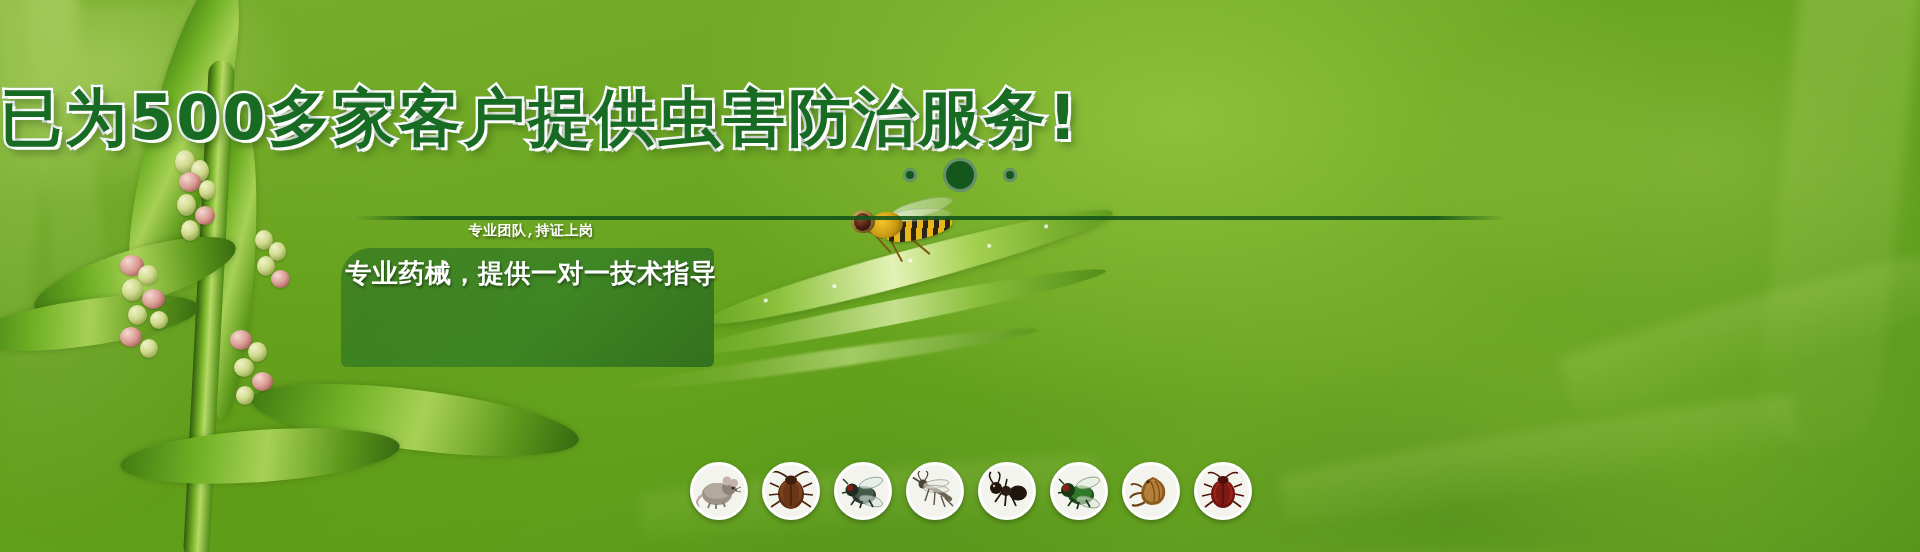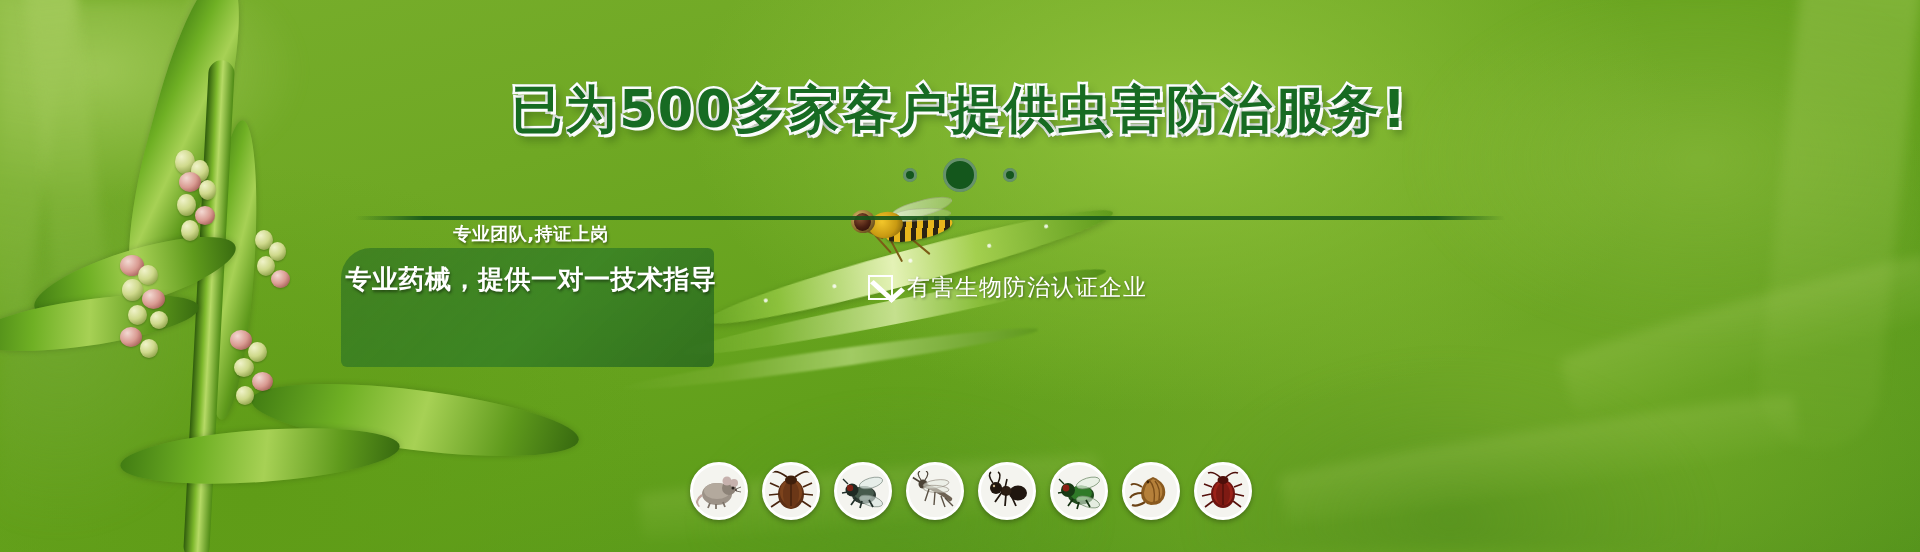--- a/index.html
+++ b/index.html
@@ -166,22 +166,22 @@
     position: absolute;
     left: 355px; top: 216px; width: 1150px; height: 4px;
     background: linear-gradient(90deg, rgba(13,69,14,0), #14551a 6%, #14551a 94%, rgba(13,69,14,0));
     opacity: .9;
   }
 
   
   .headline {
     position: absolute;
     left: 0; top: 76px; width: 1920px;
-    text-align: center;
-    font-size: 51px;
+    text-align: left;
+    font-size: 62px;
     font-weight: bold;
     letter-spacing: 3px;
     color: #176b22;
     -webkit-text-stroke: 5px #ffffff;
     paint-order: stroke fill;
     text-shadow:
       3px 3px 0 rgba(255,255,255,.95),
       5px 6px 9px rgba(20,50,10,.45);
     white-space: nowrap;
     font-family: "DejaVu Sans", "Liberation Sans", sans-serif;
@@ -213,21 +213,21 @@
     align-items: center;
     gap: 4px;
   }
   .panel-line {
     color: #ffffff;
     font-weight: bold;
     white-space: nowrap;
     text-shadow: 1px 2px 3px rgba(0,0,0,.45);
     font-family: "DejaVu Sans", "Liberation Sans", sans-serif;
   }
-  .pl-1 { font-size: 18px; letter-spacing: .5px; margin-top: 4px; }
+  .pl-1 { font-size: 14px; letter-spacing: .5px; margin-top: 4px; font-family: Liberation Mono, monospace; }
   .pl-2 { font-size: 22px; letter-spacing: .5px; margin-top: 12px; }
   .pl-3 { font-size: 26px; letter-spacing: .5px; margin-top: 12px; }
 
   
   .features {
     position: absolute;
     left: 868px; top: 272px;
     display: flex; flex-direction: column; gap: 22px;
   }
   .feature { display: flex; align-items: center; gap: 14px; }
@@ -367,24 +367,20 @@
     <span class="dot small"></span>
   </div>
 
   <div class="panel"></div>
   <div class="panel-lines">
     <div class="panel-line pl-1">专业团队,持证上岗</div>
     <div class="panel-line pl-3">专业药械，提供一对一技术指导</div>
   </div>
 
   <div class="features">
-    <div class="feature">
-      <span class="check-box"></span>
-      <span class="feature-text">有害生物防治认证企业</span>
-    </div>
   </div>
 
   <div class="pests">
 
     <div class="pest" title="鼠">
       <svg width="46" height="40" viewBox="0 0 46 40">
         <ellipse cx="21" cy="23" rx="15" ry="11" fill="#9c9287"></ellipse>
         <ellipse cx="21" cy="20" rx="13" ry="8" fill="#b3a99d"></ellipse>
         <circle cx="33" cy="17" r="7" fill="#8d8378"></circle>
         <circle cx="31" cy="10" r="4.5" fill="#c6b1ad"></circle>

